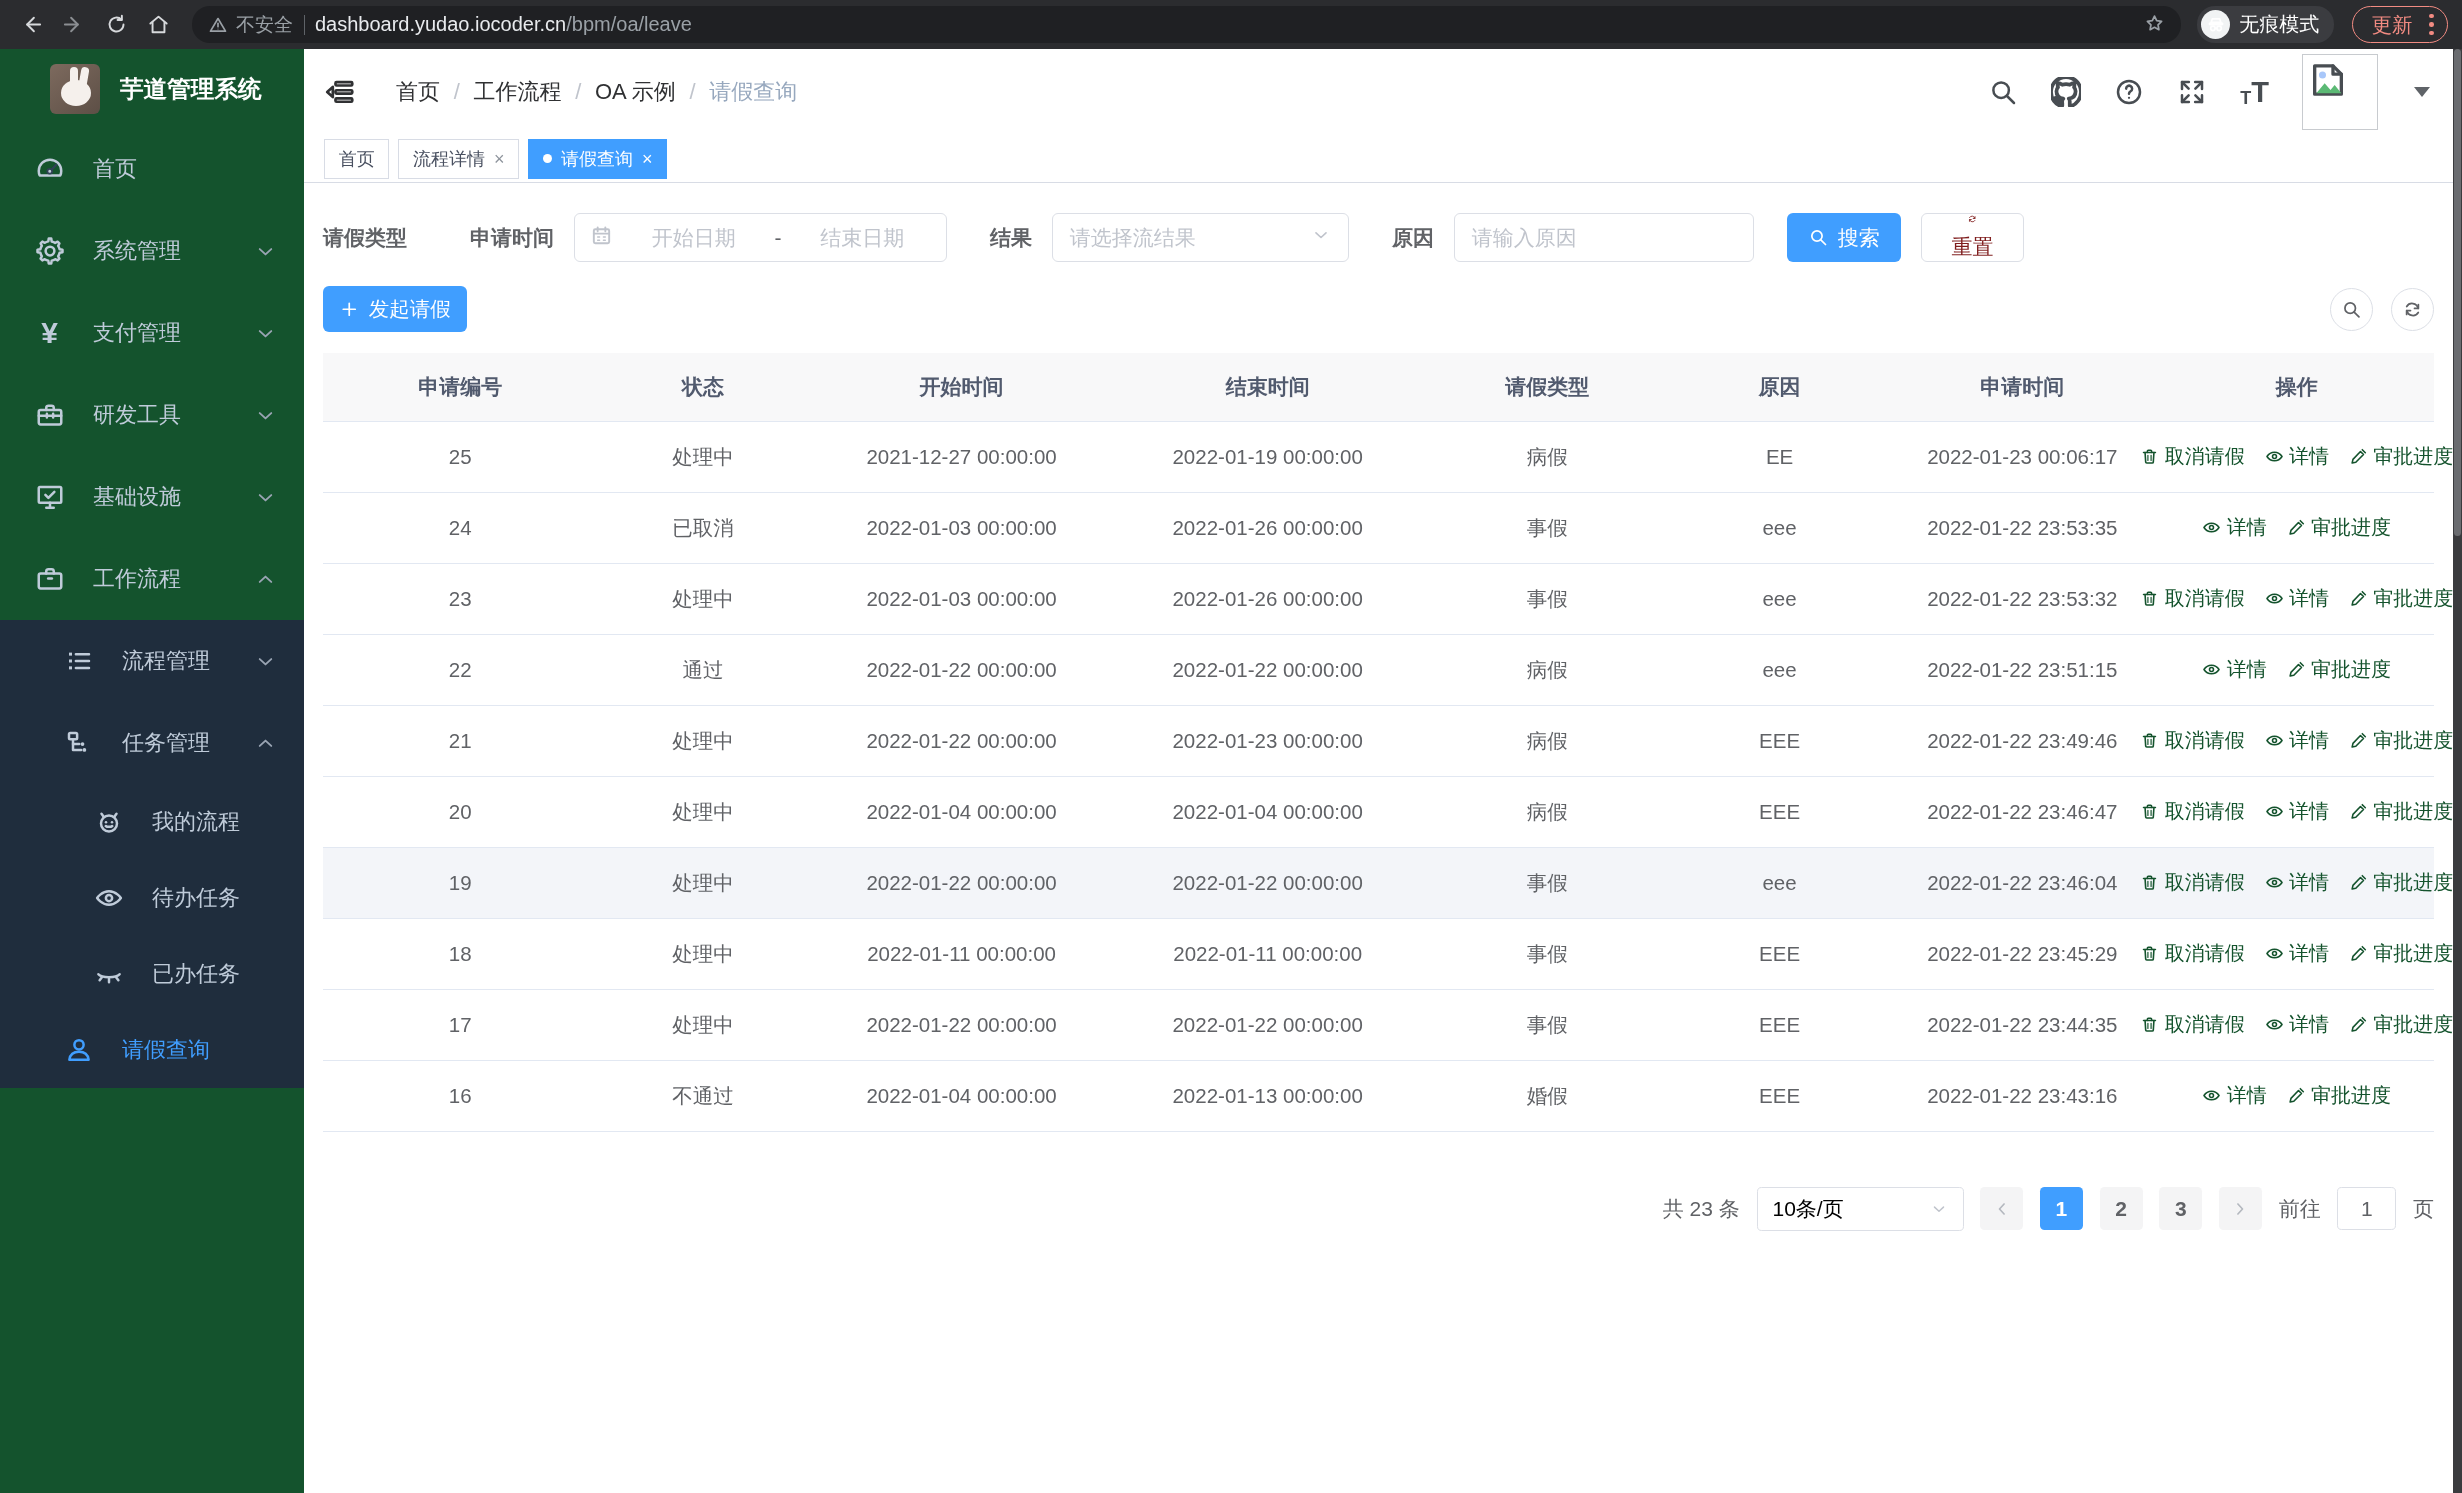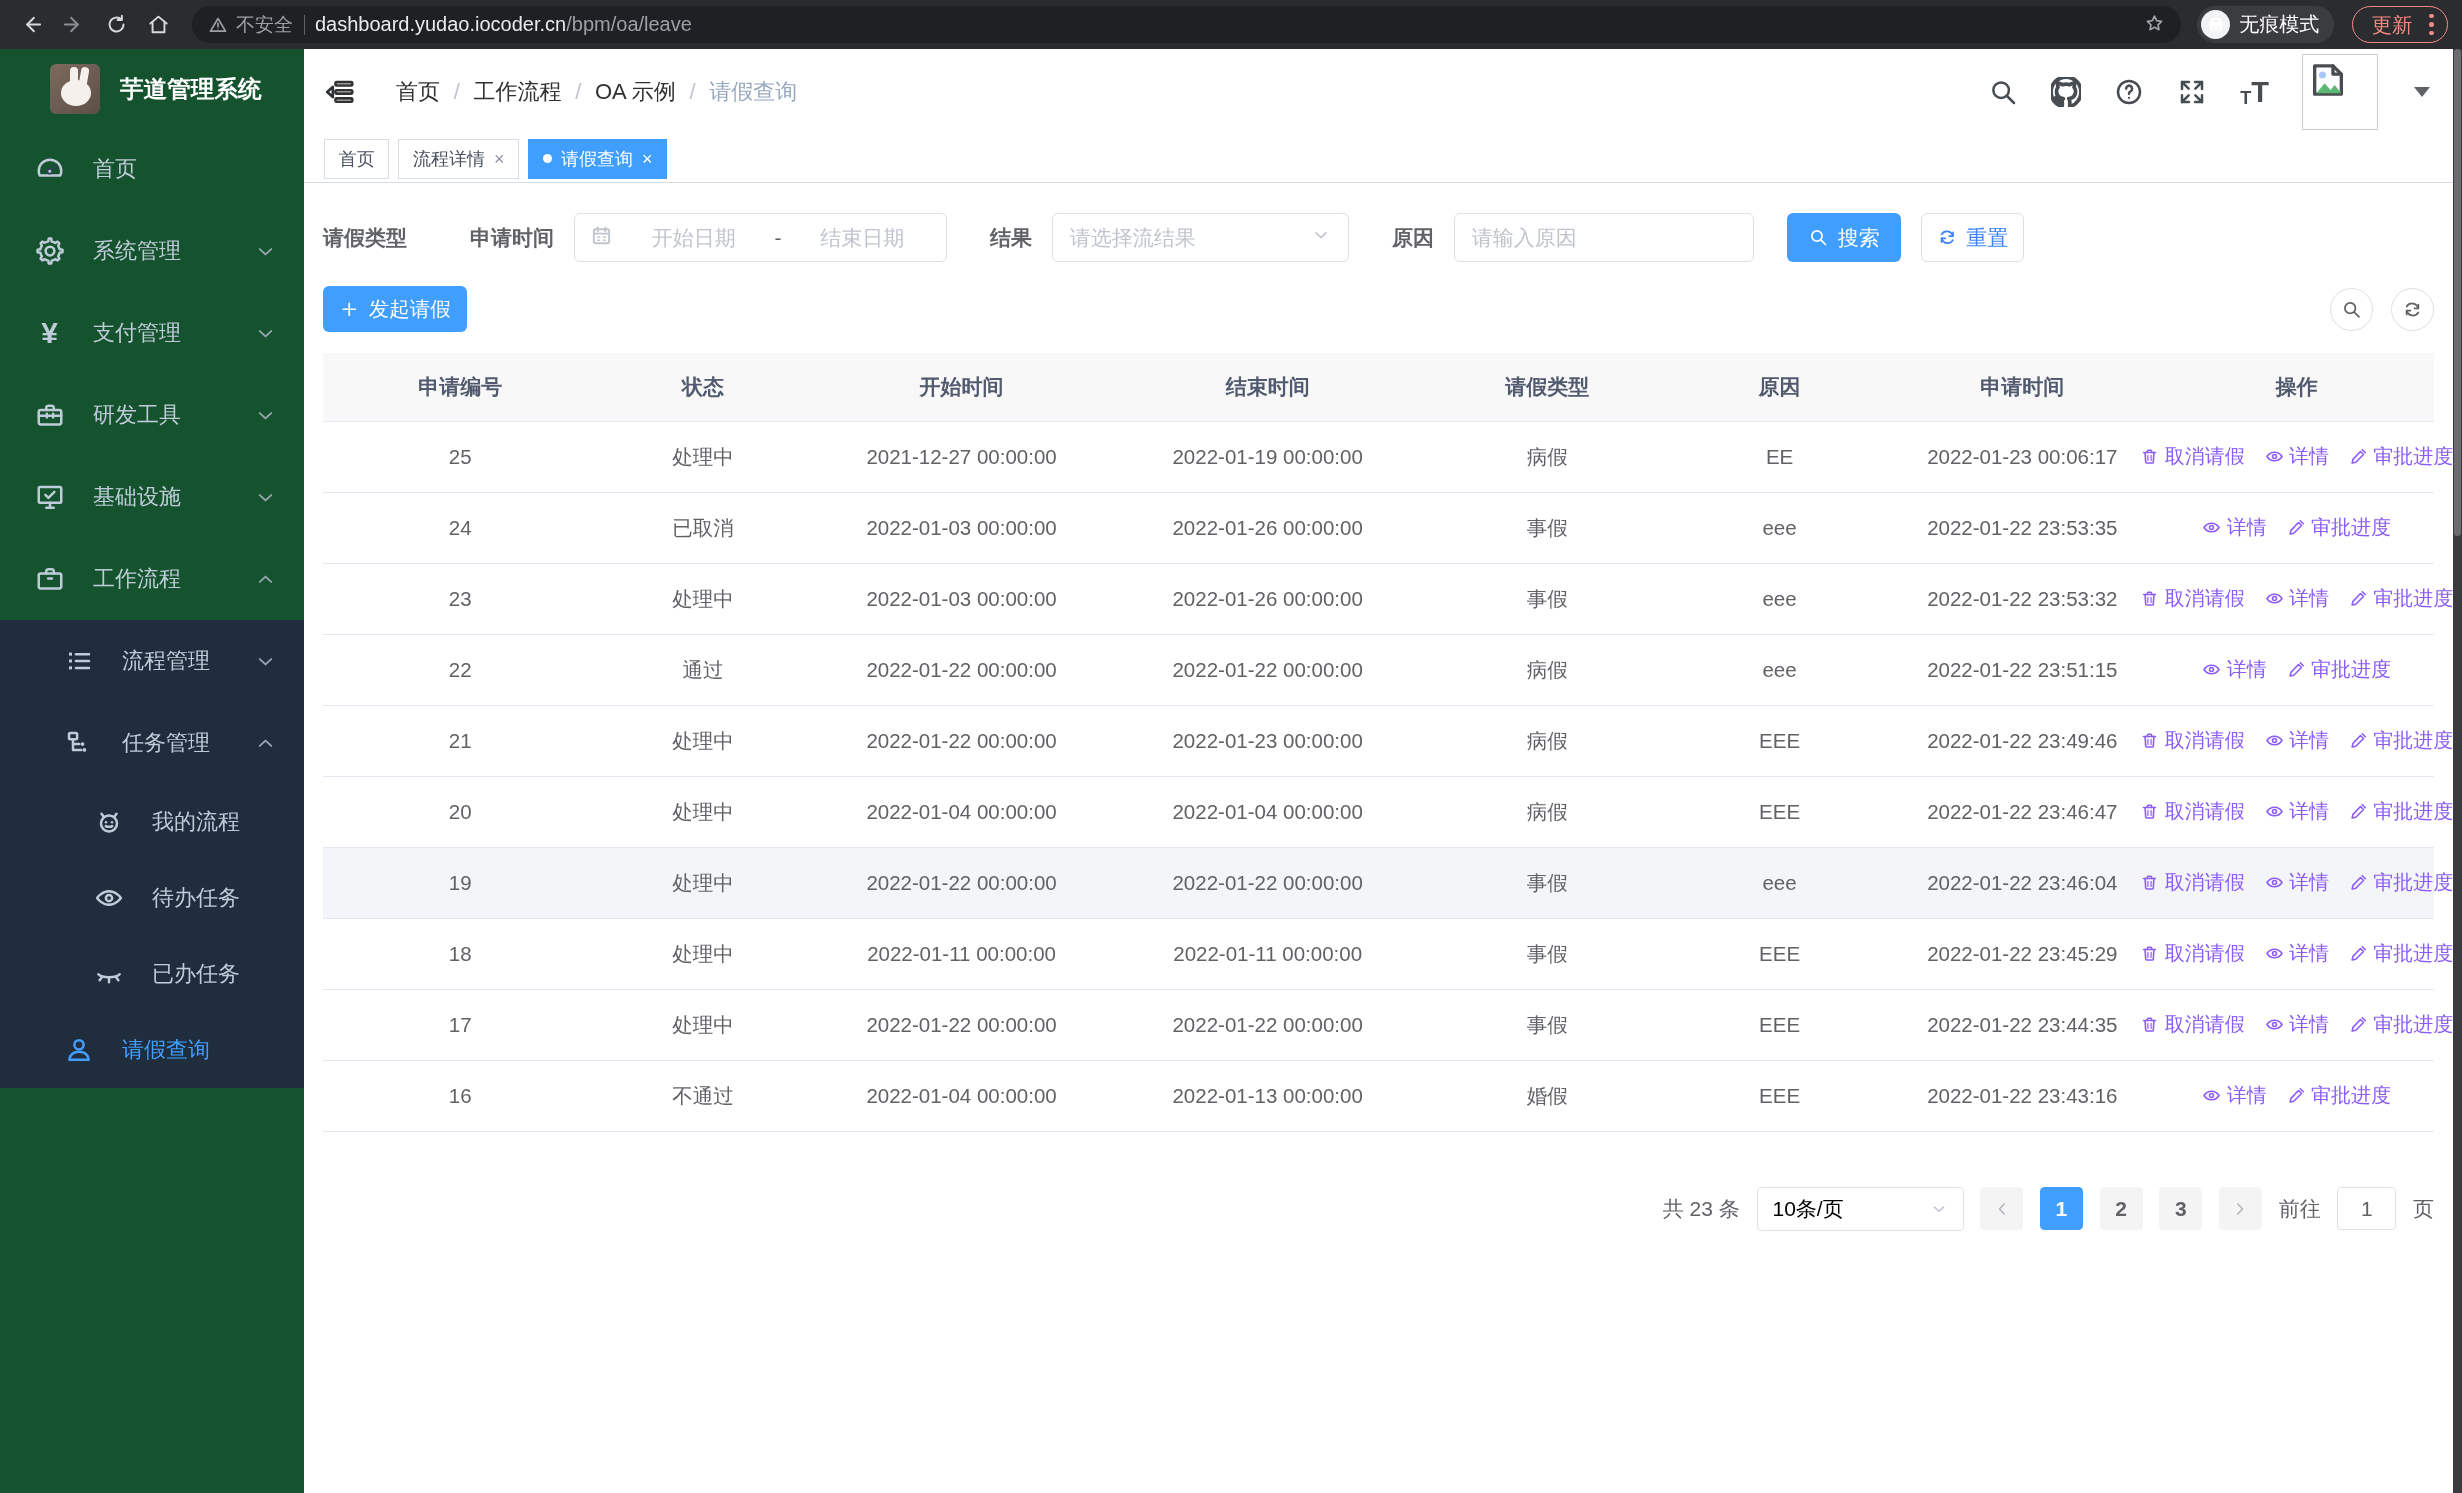--- a/index.html
+++ b/index.html
@@ -88,38 +88,38 @@
   .daterange { width:373px; padding:0 15px; gap:12px; }
   .daterange .cal svg { width:23px; height:23px; color:#c0c4cc; }
   .daterange .ph { flex:1; text-align:center; }
   .daterange .dash { color:#606266; }
   .sel2 { width:297px; }
   .inp { width:300px; padding:0 16.7px; }
   .gap { width:43px; flex-shrink:0; }
   .btn { height:49px; border-radius:6px; font-size:21px; display:flex; align-items:center; justify-content:center; gap:9px; cursor:pointer; border:0.8px solid transparent; white-space:nowrap; }
   .btn svg { width:20.5px; height:20.5px; }
   .btn-primary { background:#409eff; color:#fff; }
-  .btn-plain { background:#fff; color:#3b82f6; border-color:#dcdfe6; }
+  .btn-plain { background:#fff; color:#7f1d1d; border-color:#dcdfe6;flex-direction:column; }
   .btn-search { width:114px; margin-left:33px; }
   .btn-reset { width:103px; margin-left:20px; }
 
   
   .toolbar { margin-top:24px; display:flex; align-items:center; }
   .btn-create { width:144px; height:46px; font-size:20.5px; }
   .tool-spacer { flex:1; }
   .circle-btn { width:43px; height:43px; border:0.8px solid #dcdfe6; border-radius:50%; display:flex; align-items:center; justify-content:center; color:#606266; cursor:pointer; margin-left:18px; background:#fff; }
   .circle-btn svg { width:21px; height:21px; }
 
   
   table { width:100%; border-collapse:collapse; margin-top:21px; table-layout:fixed; }
   th { background:#f8f8f9; color:#515a6e; font-size:21px; font-weight:bold; height:68px; text-align:center; border-bottom:1.5px solid #e2e8f2; }
   td { height:71px; font-size:20.5px; color:#606266; text-align:center; border-bottom:1.5px solid #e2e8f2; }
   tr.hl td { background:#f3f5f9; }
   .c1{width:13%;} .c2{width:10%;} .c3{width:14.5%;} .c4{width:14.5%;} .c5{width:12%;} .c6{width:10%;} .c7{width:13%;} .c8{width:13%;}
-  .acts { display:flex; justify-content:center; align-items:center; gap:20px; color:#8b5cf6; }
+  .acts { display:flex; justify-content:center; align-items:center; gap:20px; color:#14532d; }
   .act { display:inline-flex; align-items:center; gap:5.3px; font-size:20px; cursor:pointer; white-space:nowrap; }
   .act svg { width:19px; height:19px; }
 
   
   .pager { margin-top:55px; display:flex; justify-content:flex-end; align-items:center; gap:16.7px; font-size:21px; color:#606266; }
   .psize { width:207px; height:44px; border:0.8px solid #dcdfe6; border-radius:4.6px; display:flex; align-items:center; justify-content:space-between; padding:0 15px; color:#000000; }
   .psize svg { width:18px; height:18px; color:#c0c4cc; }
   .pbtn { min-width:43px; height:43px; border-radius:4.6px; background:#f4f4f5; color:#606266; display:flex; align-items:center; justify-content:center; font-size:21px; font-weight:bold; cursor:pointer; }
   .pbtn.arrow { color:#b4b8bf; } .pbtn.arrow svg { width:20px; height:20px; }
   .pbtn.active { background:#409eff; color:#fff; }

